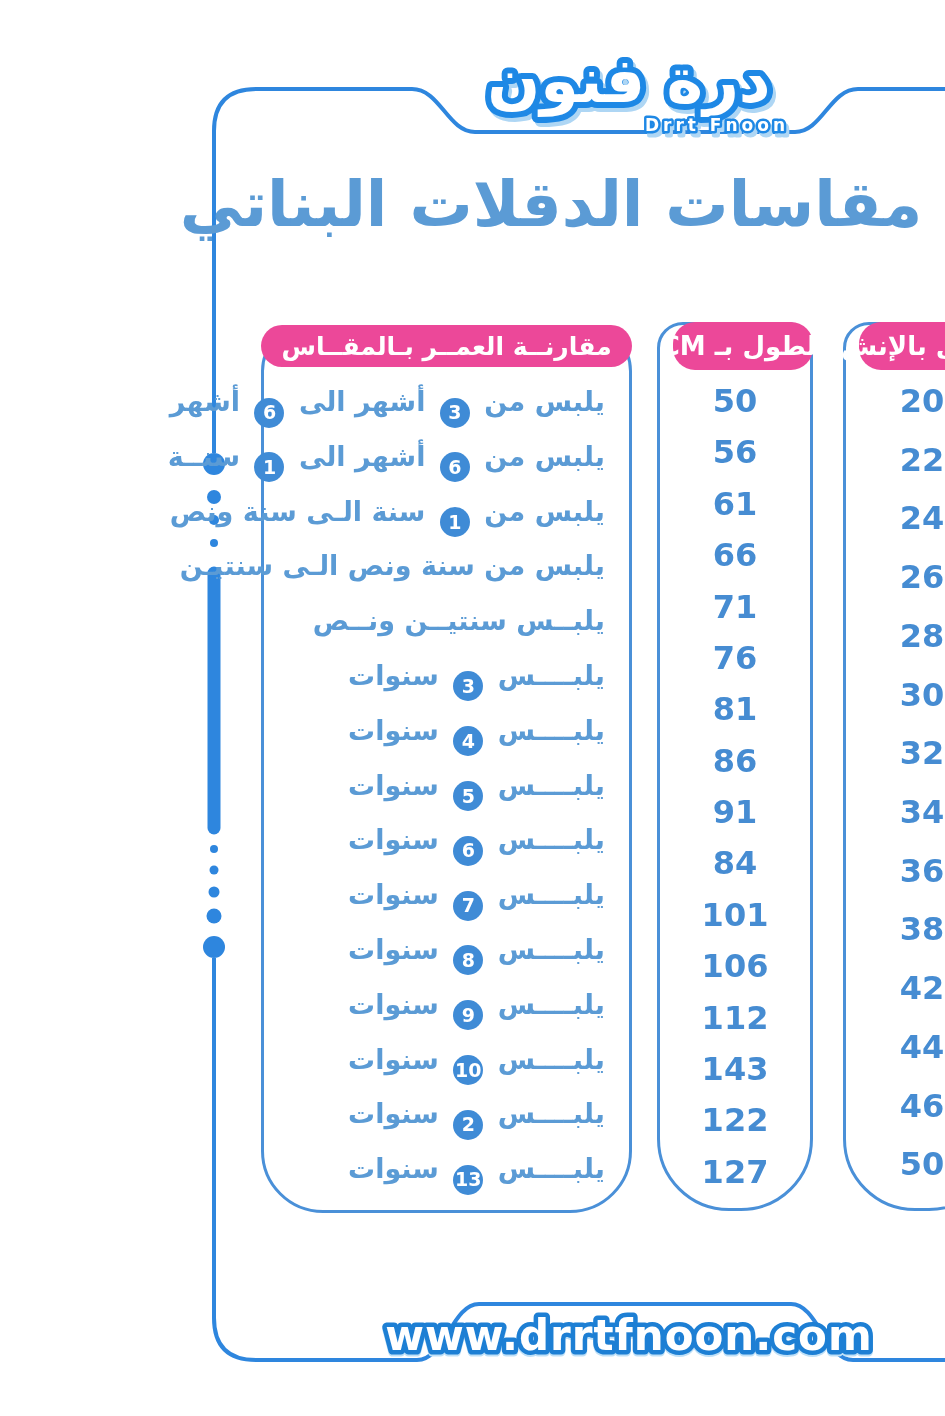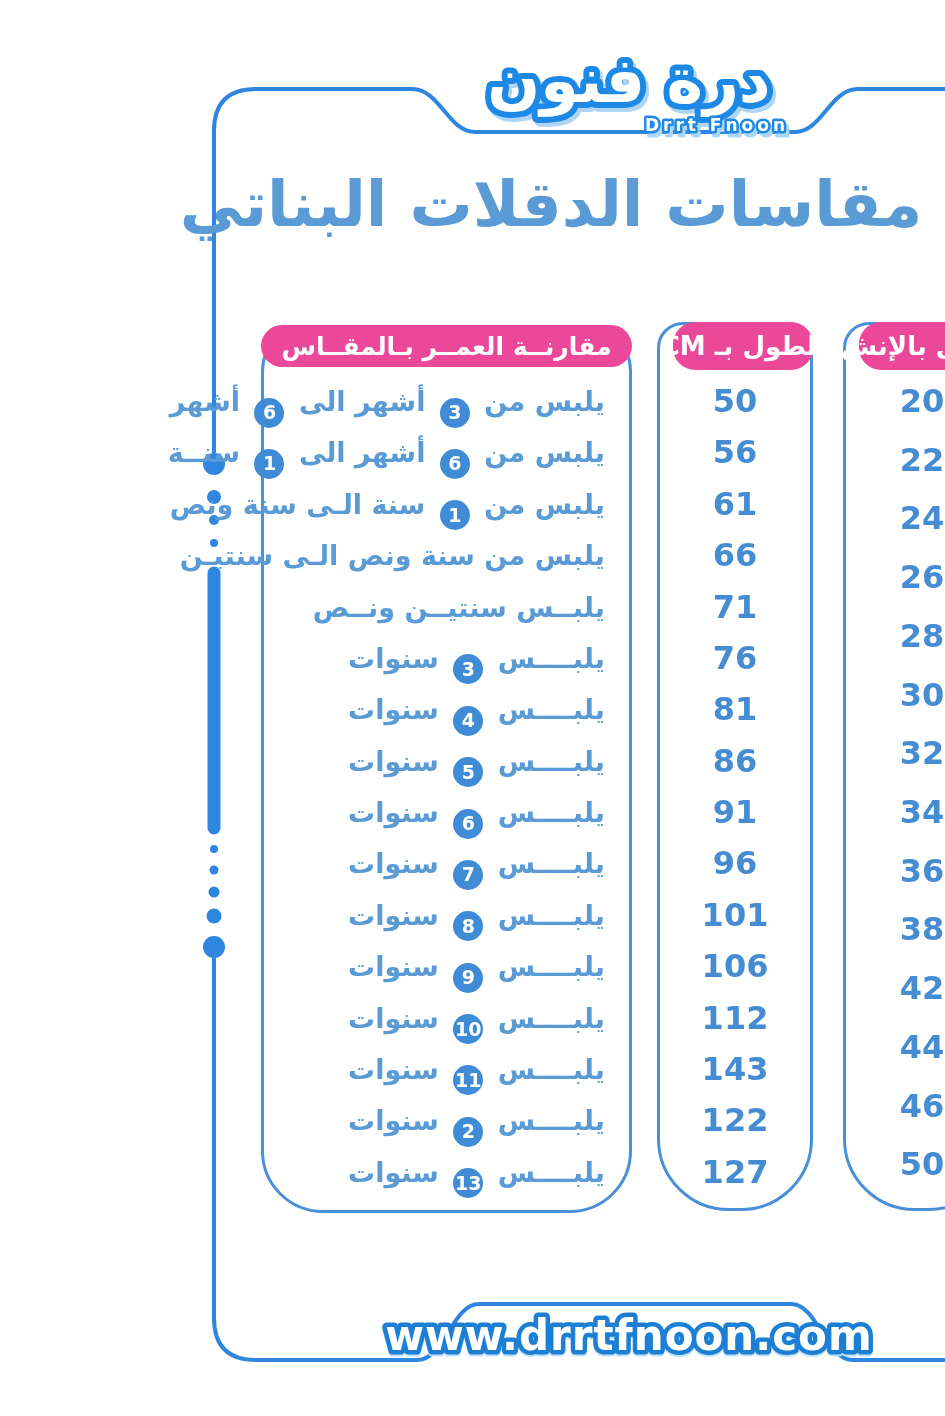--- a/index.html
+++ b/index.html
@@ -121,23 +121,20 @@
         <div class="row">
           <div class="age-cell">يلبــــس <span class="circle-num">8</span> سنوات</div>
         </div>
         <div class="row">
           <div class="age-cell">يلبــــس <span class="circle-num">9</span> سنوات</div>
         </div>
         <div class="row">
           <div class="age-cell">يلبــــس <span class="circle-num">10</span> سنوات</div>
         </div>
         <div class="row">
-          <div class="age-cell">يلبــــس <span class="circle-num">11</span> سنوات</div>
-        </div>
-        <div class="row">
           <div class="age-cell">يلبــــس <span class="circle-num">2</span> سنوات</div>
         </div>
         <div class="row">
           <div class="age-cell">يلبــــس <span class="circle-num">13</span> سنوات</div>
         </div>
       </div>
   </div>
 
   <div class="box box-cm">
     <div class="pill">الطول بـ CM</div>
@@ -163,21 +160,21 @@
         <div class="row">
           <div class="num-cell">81</div>
         </div>
         <div class="row">
           <div class="num-cell">86</div>
         </div>
         <div class="row">
           <div class="num-cell">91</div>
         </div>
         <div class="row">
-          <div class="num-cell">96</div>
+          <div class="num-cell">84</div>
         </div>
         <div class="row">
           <div class="num-cell">101</div>
         </div>
         <div class="row">
           <div class="num-cell">106</div>
         </div>
         <div class="row">
           <div class="num-cell">112</div>
         </div>

